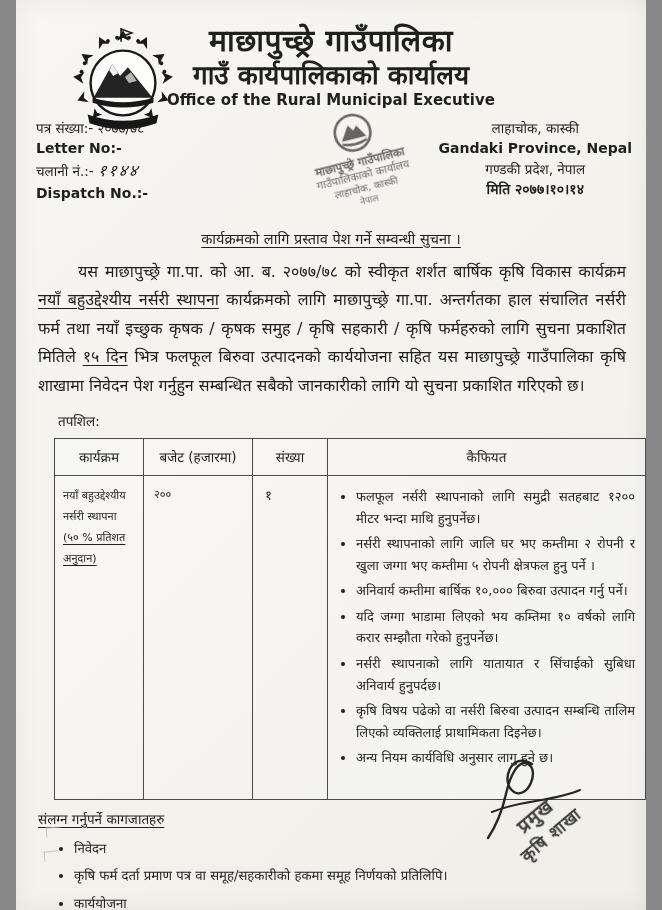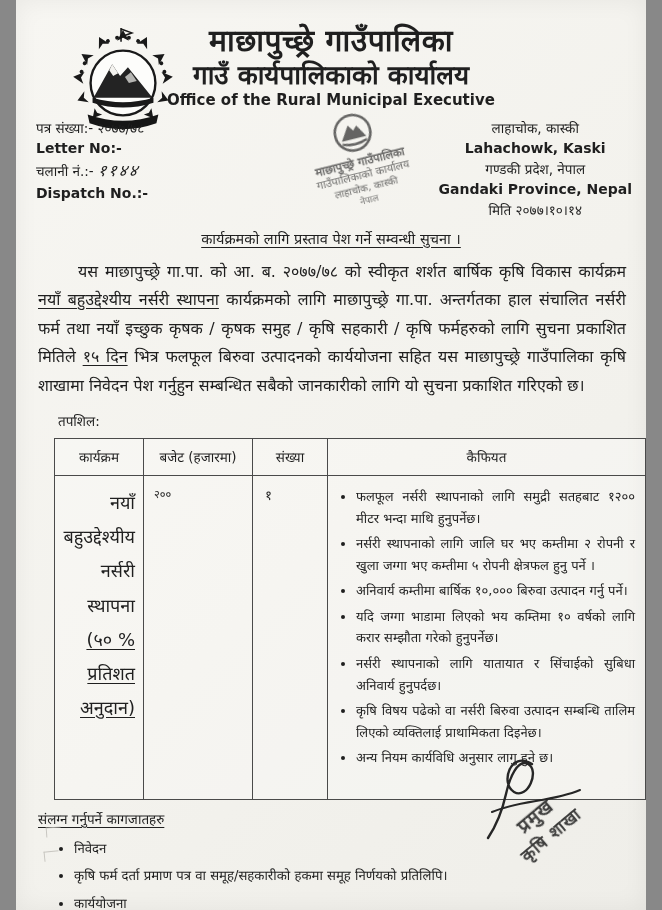--- a/index.html
+++ b/index.html
@@ -46,21 +46,21 @@
   
   .body-par{margin:10px 20px 0 22px;font-size:16px;line-height:1.78;
             text-align:justify;text-indent:40px;}
   .u{text-decoration:underline;text-underline-offset:3px;}
   
   .tapasil{margin:12px 0 0 42px;font-size:13.5px;}
   table.spec{border-collapse:collapse;margin:8px 0 0 38px;width:592px;
              background:rgba(255,255,255,.25);}
   table.spec th,table.spec td{border:1px solid #4a4a4a;font-weight:400;}
   table.spec th{font-size:13.5px;padding:9px 4px;}
-  td.program{width:72px;font-size:18px;line-height:1.9;padding:10px 8px;vertical-align:top;text-align:right;}
+  td.program{width:72px;font-size:11px;line-height:1.9;padding:10px 8px;vertical-align:top;}
   td.budget{width:88px;font-size:11px;padding:10px 10px;vertical-align:top;}
   td.count{width:50px;font-size:13.5px;padding:10px 12px;vertical-align:top;}
   td.remarks{padding:6px 10px 26px 4px;vertical-align:top;}
   ul.remarks{margin:0;padding-left:24px;}
   ul.remarks li{font-size:13px;line-height:1.66;text-align:justify;margin:4px 0;}
   
   .attach-head{margin:10px 0 0 22px;font-size:13.5px;}
   .attach-head span{text-decoration:underline;text-underline-offset:3px;}
   ul.attach{margin:12px 0 0 42px;padding-left:16px;}
   ul.attach li{font-size:13.2px;margin-bottom:9px;line-height:1.4;}
@@ -164,23 +164,22 @@
           <div class="stamp-line">माछापुच्छ्रे गाउँपालिका</div>
           <div class="stamp-line">गाउँपालिकाको कार्यालय</div>
           <div class="stamp-line">लाहाचोक, कास्की</div>
           <div class="stamp-line">नेपाल</div>
         </div>
     </div>
 
     <div class="meta-right">
       <div>
           <div class="addr-line">लाहाचोक, कास्की</div>
-          <div class="addr-line">Lahachowk, Kaski</div>
+          <div class="addr-line">Gandaki Province, Nepal</div>
           <div class="addr-line">गण्डकी प्रदेश, नेपाल</div>
-          <div class="addr-line">Gandaki Province, Nepal</div>
           <div class="addr-line">मिति २०७७।१०।१४</div>
         </div>
     </div>
   </section>
 
   <div class="subject">कार्यक्रमको लागि प्रस्ताव पेश गर्ने सम्वन्धी सुचना ।</div>
 
   <p class="body-par"><span>यस माछापुच्छ्रे गा.पा. को आ. ब. २०७७/७८ को स्वीकृत शर्शत बार्षिक कृषि विकास कार्यक्रम </span><span class="u">नयाँ बहुउद्देश्यीय नर्सरी स्थापना</span><span> कार्यक्रमको लागि माछापुच्छ्रे गा.पा. अन्तर्गतका हाल संचालित नर्सरी फर्म तथा नयाँ इच्छुक कृषक / कृषक समुह / कृषि सहकारी / कृषि फर्महरुको लागि सुचना प्रकाशित मितिले </span><span class="u">१५ दिन</span><span> भित्र फलफूल बिरुवा उत्पादनको कार्ययोजना सहित यस माछापुच्छ्रे गाउँपालिका कृषि शाखामा निवेदन पेश गर्नुहुन सम्बन्धित सबैको जानकारीको लागि यो सुचना प्रकाशित गरिएको छ।</span></p>
 
   <div class="tapasil">तपशिल:</div>

